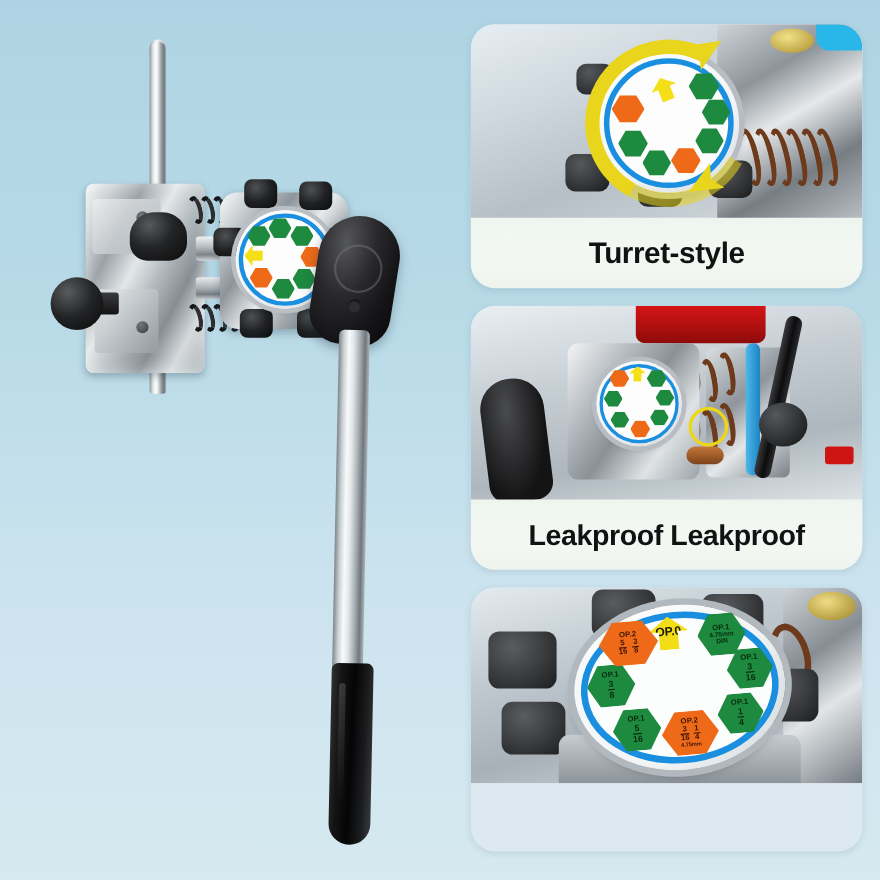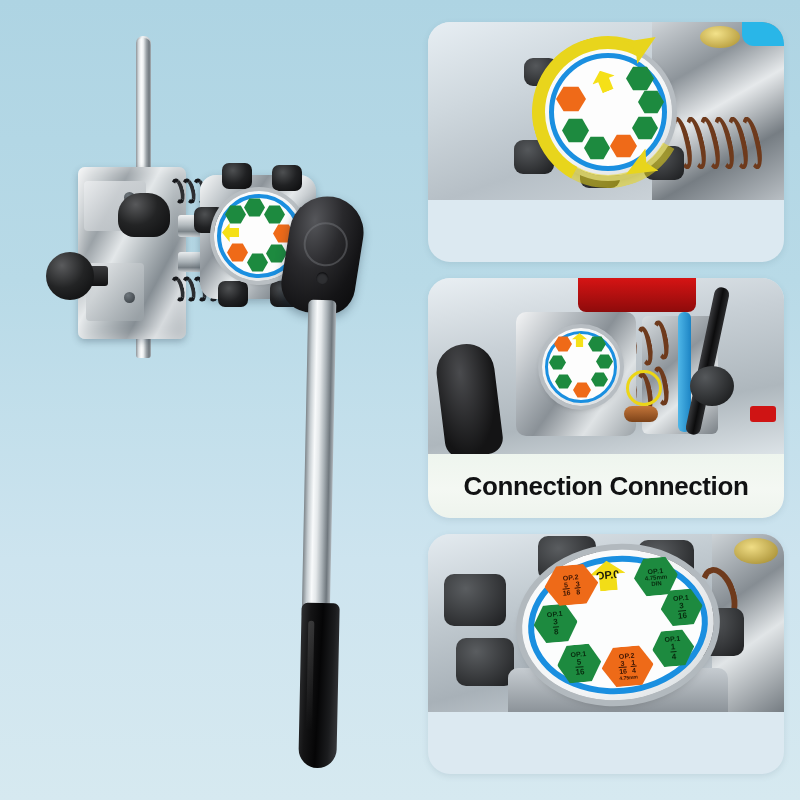--- a/index.html
+++ b/index.html
@@ -420,20 +420,23 @@
           <div class="hex g" style="left:18px;top:70px;width:27px;height:25px;font-size:4.2px;"></div>
           <div class="hex o" style="left:12px;top:38px;width:30px;height:26px;font-size:4.4px;"></div>
           <div class="arrow-0" style="left:48px;top:22px;width:24px;height:22px;font-size:5px;transform:rotate(-22deg);"></div>
         </div>
       </div>
 
       <div class="yellow-ring"></div>
       <div class="yellow-arrow" style="left:200px;top:10px;transform:rotate(-32deg);"></div>
       <div class="yellow-arrow" style="left:196px;top:132px;transform:rotate(150deg);"></div>
     </div>
+    <div class="caption">
+      <span>Turret-style</span>
+    </div>
   </div>
 
   <div class="card c2">
     <div class="photo">
       <div class="p2-bg"></div>
       <div class="p2-red"></div>
       <div class="p2-steel-r"></div>
       <div class="p2-coil">
         <i style="left:0;top:10px"></i>
           <i style="left:0;top:54px"></i>
@@ -462,21 +465,21 @@
           <div class="hex g" style="left:13px;top:46px;width:17px;height:15px;font-size:3px;"></div>
           <div class="hex g" style="left:7px;top:27px;width:17px;height:15px;font-size:3px;"></div>
           <div class="hex o" style="left:12px;top:8px;width:18px;height:16px;font-size:3px;"></div>
           <div class="arrow-0" style="left:30px;top:5px;width:15px;height:14px;font-size:3.2px;padding-top:4px;"></div>
         </div>
       </div>
 
       <div class="highlight-circle"></div>
     </div>
     <div class="caption wide">
-      <span>Connection Connection</span>
+      <span>Leakproof Leakproof</span>
     </div>
   </div>
 
   <div class="card c3">
     <div class="photo">
       <div class="p3-bg"></div>
       <div class="p3-steel-r"></div>
       <div class="p3-brass"></div>
       <div class="p3-coil"></div>
       <div class="p3-lug" style="left:16px;top:40px;width:62px;height:52px;"></div>

